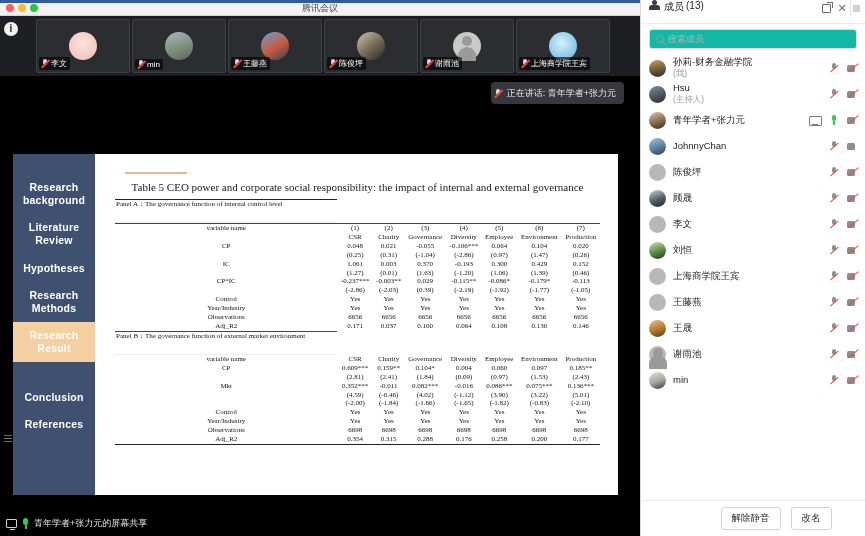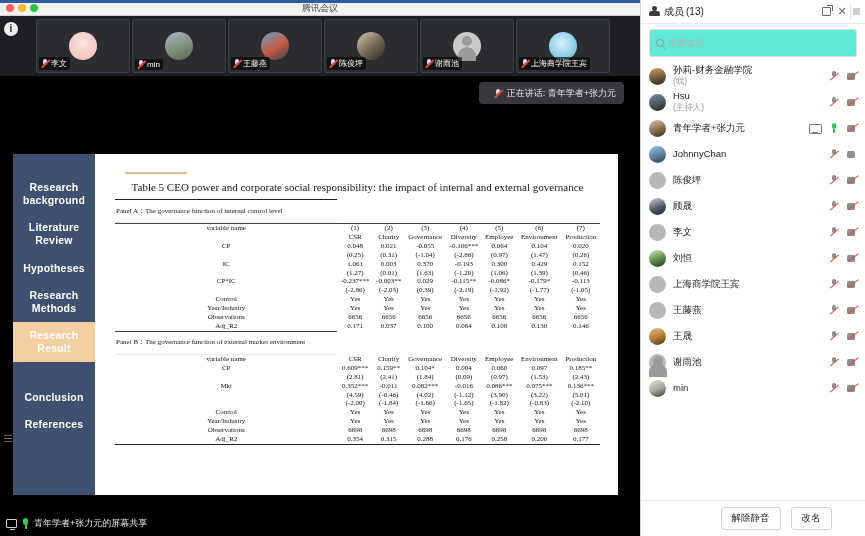--- a/index.html
+++ b/index.html
@@ -101,21 +101,21 @@
     transform: rotate(-45deg); transform-origin: center;
   }
 
   
   .speaking-toast {
     position: absolute; right: 16px; top: 66px;
     background: rgba(58,60,65,.94);
     border-radius: 4px;
     height: 22px;
     display: flex; align-items: center; gap: 5px;
-    padding: 0 8px 0 15px;
+    padding: 0 8px 0 3px;
     color: #e8e8e8; font-size: 9px;
     white-space: nowrap;
   }
 
   
   .share-stage {
     position: absolute; left: 0; top: 100px; width: 640px; height: 395px;
     background: #000;
   }
   .slide {
@@ -198,21 +198,21 @@
 
   
   .panel {
     position: absolute; left: 640px; top: 0; width: 225px; height: 536px;
     background: #fff;
     border-left: 1px solid #d8d8d8;
     display: flex; flex-direction: column;
   }
   .panel-head {
     height: 24px; flex: 0 0 24px;
-    display: flex; align-items: center;
+    display: flex; align-items: flex-start;
     padding: 0 4px 0 8px;
     border-bottom: 1px solid #ececec;
     background:#fff;
   }
   .ph-people { width: 11px; height: 11px; position: relative; margin-right: 4px; }
   .ph-people::before{content:"";position:absolute;left:3px;top:0;width:5px;height:5px;border-radius:50%;background:#3b3b3b;}
   .ph-people::after{content:"";position:absolute;left:0;bottom:1px;width:11px;height:5px;border-radius:3px 3px 1px 1px;background:#3b3b3b;}
   .ph-title { font-size: 10px; color: #222; }
   .ph-count { font-size: 10px; color: #222; margin-left: 2px; }
   .ph-spacer { flex: 1; }
@@ -223,23 +223,23 @@
   .ico-popout { width:9px; height:9px; border:1.2px solid #6b6b6b; border-radius:1px; position:relative; }
   .ico-popout::after{content:"";position:absolute;right:-3px;top:-3px;width:5px;height:5px;border-top:1.2px solid #6b6b6b;border-right:1.2px solid #6b6b6b;}
   .ph-grip {
     width: 11px; height: 16px; border-left: 1px solid #e2e2e2;
     display:flex;align-items:center;justify-content:center;
   }
   .ph-grip i { width:7px;height:7px;background:#cfcfcf;display:block;}
 
   .search-wrap { padding: 5px 8px 4px 8px; background:#fff; }
   .search-box {
-    height: 28px; border: 1px solid #dcdcdc; border-radius: 3px;
+    height: 20px; border: 1px solid #dcdcdc; border-radius: 3px;
     display: flex; align-items: center; gap: 4px; padding: 0 6px;
-    background: #5eead4;
+    background: #14b8a6;
   }
   .ico-search { width: 8px; height: 8px; border: 1.2px solid #9b9b9b; border-radius: 50%; position: relative; flex:0 0 auto;}
   .ico-search::after { content:""; position:absolute; right:-3px; bottom:-2px; width:4px; height:1.2px; background:#9b9b9b; transform: rotate(45deg); }
   .search-input {
     border: none; outline: none; width: 100%;
     font-size: 9px; color: #333;
     font-family: "Liberation Sans", sans-serif;
     background: transparent;
   }
   .search-input::placeholder { color: #b4b4b4; }

